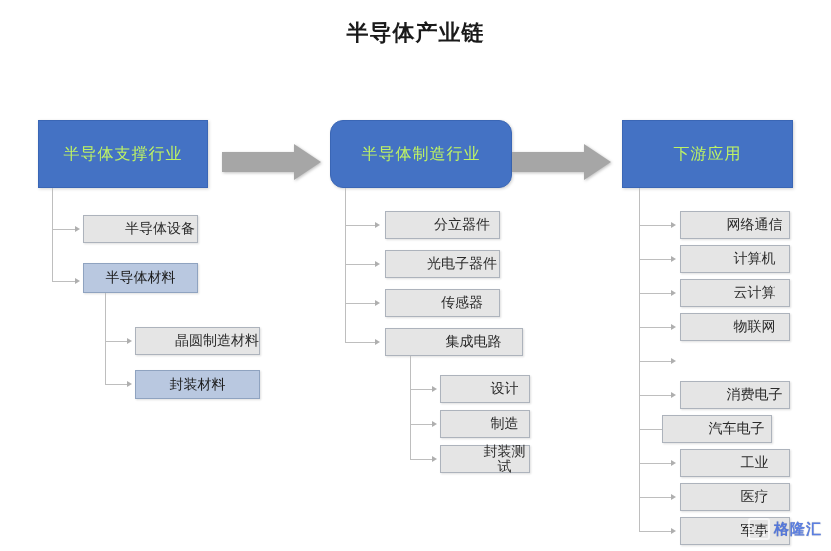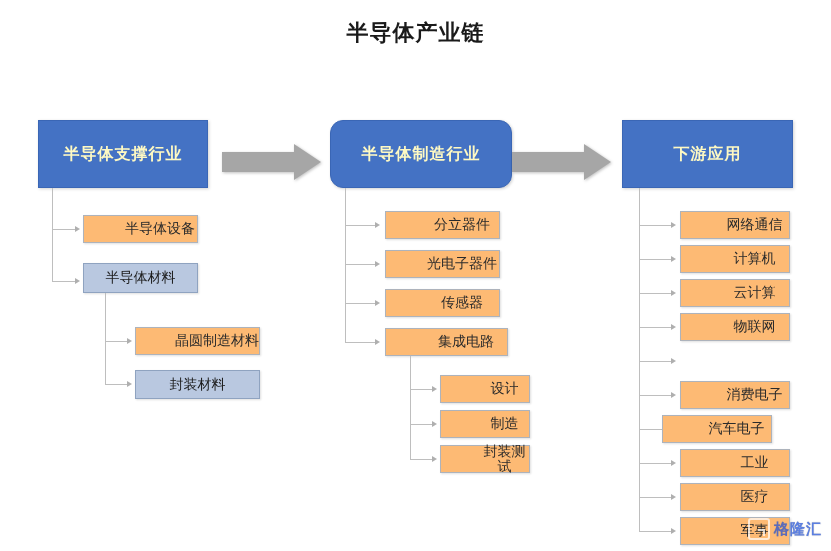--- a/index.html
+++ b/index.html
@@ -39,30 +39,30 @@
     display: flex;
     align-items: center;
     justify-content: center;
     text-align: center;
     line-height: 1.1;
     font-family: "Liberation Serif", "DejaVu Serif", serif;
   }
 
   .node.header {
     background: #4472C4;
-    color: #fef9c3;
+    color: #bef264;
     font-size: 16px;
-    font-weight: bold;
+    font-weight: normal;
     border: 1px solid #3a66b5;
     box-shadow: 1px 1px 3px rgba(0,0,0,0.18);
     letter-spacing: 1px;
   }
 
   .node.gray {
-    background: #fdba74;
+    background: #e5e5e5;
     color: #2b2b2b;
     font-size: 14px;
     border: 1px solid #ADB3BC;
     box-shadow: 1px 1px 2px rgba(0,0,0,0.13);
     padding-left: 39px;
   }
 
   .node.lightblue {
     background: #B9C8E0;
     color: #1c1c1c;
@@ -186,21 +186,21 @@
   <div class="hline" style="left:345px; top:264px; width:30px;"></div>
   <div class="arrowhead" style="left:375px; top:260.5px;"></div>
   <div class="node gray" style="left:385px; top:250px; width:115px; height:28px;">光电子器件</div>
 
   <div class="hline" style="left:345px; top:303px; width:30px;"></div>
   <div class="arrowhead" style="left:375px; top:299.5px;"></div>
   <div class="node gray" style="left:385px; top:289px; width:115px; height:28px;">传感器</div>
 
   <div class="hline" style="left:345px; top:342px; width:30px;"></div>
   <div class="arrowhead" style="left:375px; top:338.5px;"></div>
-  <div class="node gray" style="left:385px; top:328px; width:123px; height:28px;">集成电路</div>
+  <div class="node gray" style="left:385px; top:328px; width:138px; height:28px;">集成电路</div>
 
   <div class="vline" style="left:410px; top:356px; height:103px;"></div>
 
   <div class="hline" style="left:410px; top:389px; width:22px;"></div>
   <div class="arrowhead" style="left:432px; top:385.5px;"></div>
   <div class="node gray" style="left:440px; top:375px; width:90px; height:28px;">设计</div>
 
   <div class="hline" style="left:410px; top:424px; width:22px;"></div>
   <div class="arrowhead" style="left:432px; top:420.5px;"></div>
   <div class="node gray" style="left:440px; top:410px; width:90px; height:28px;">制造</div>

